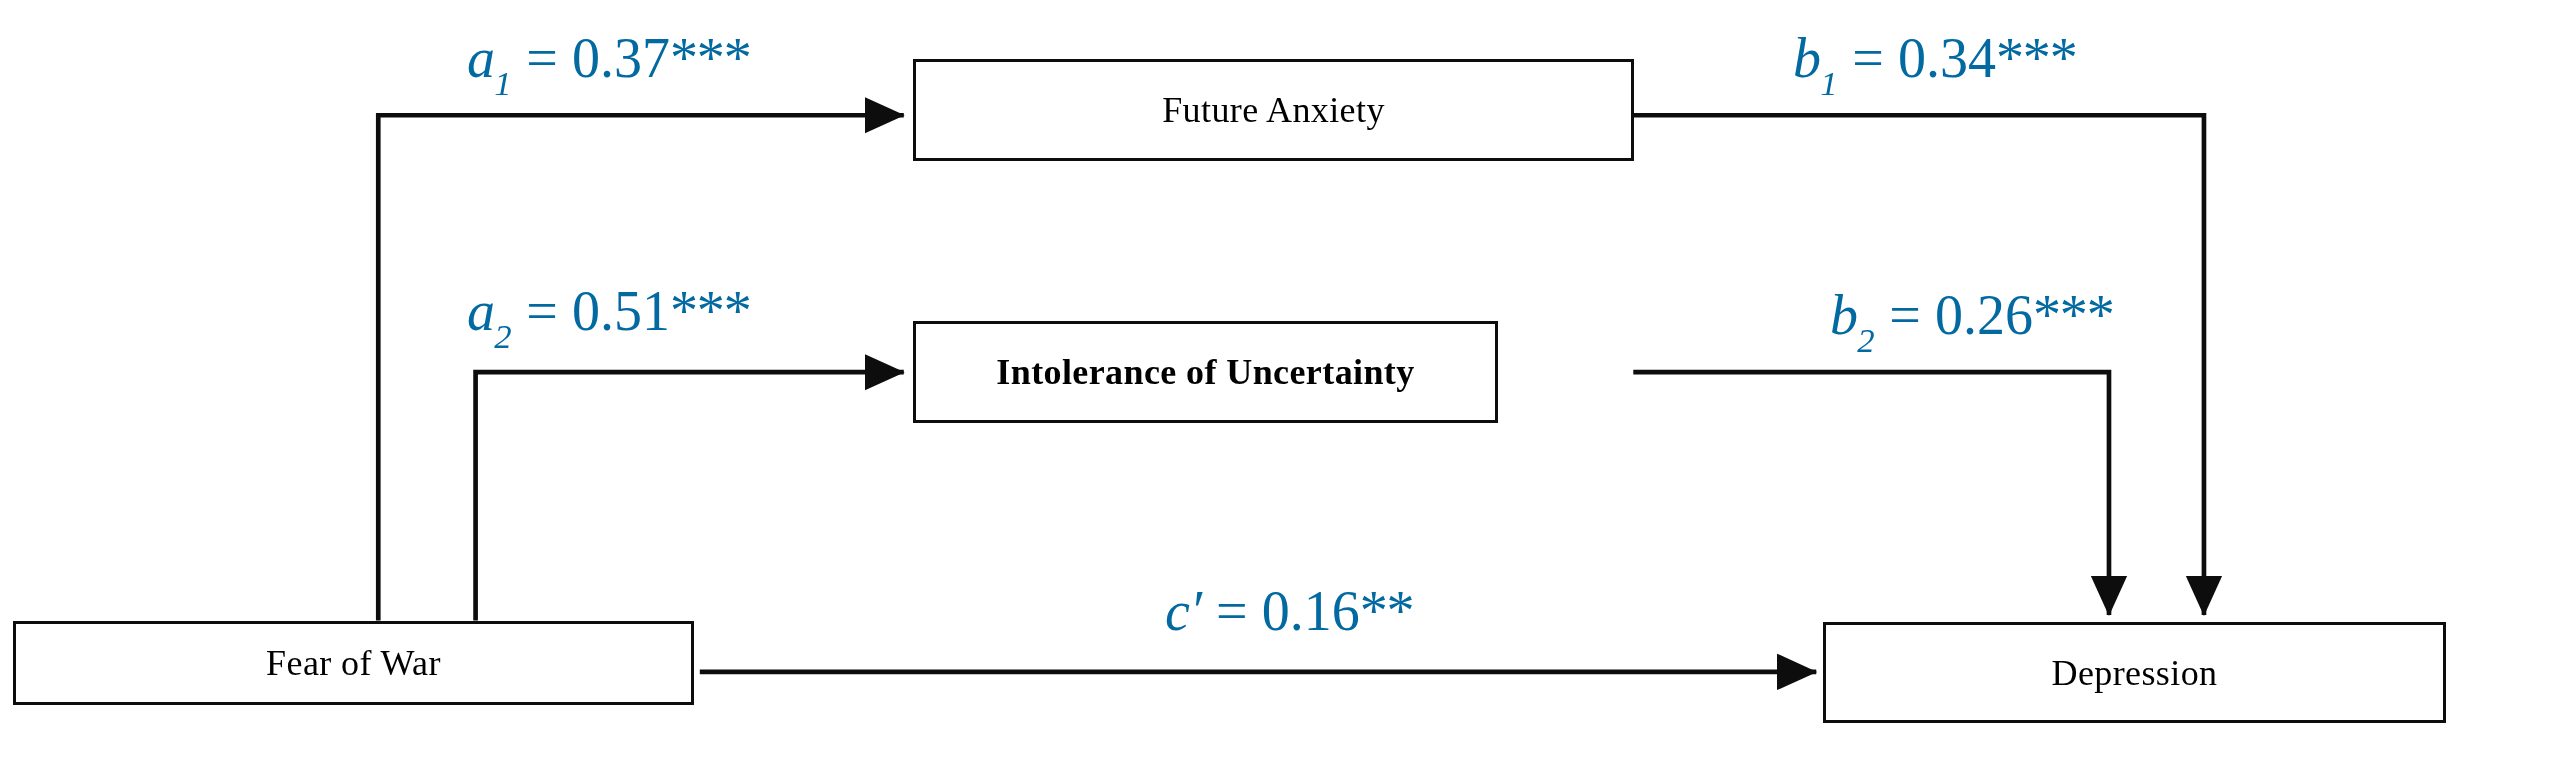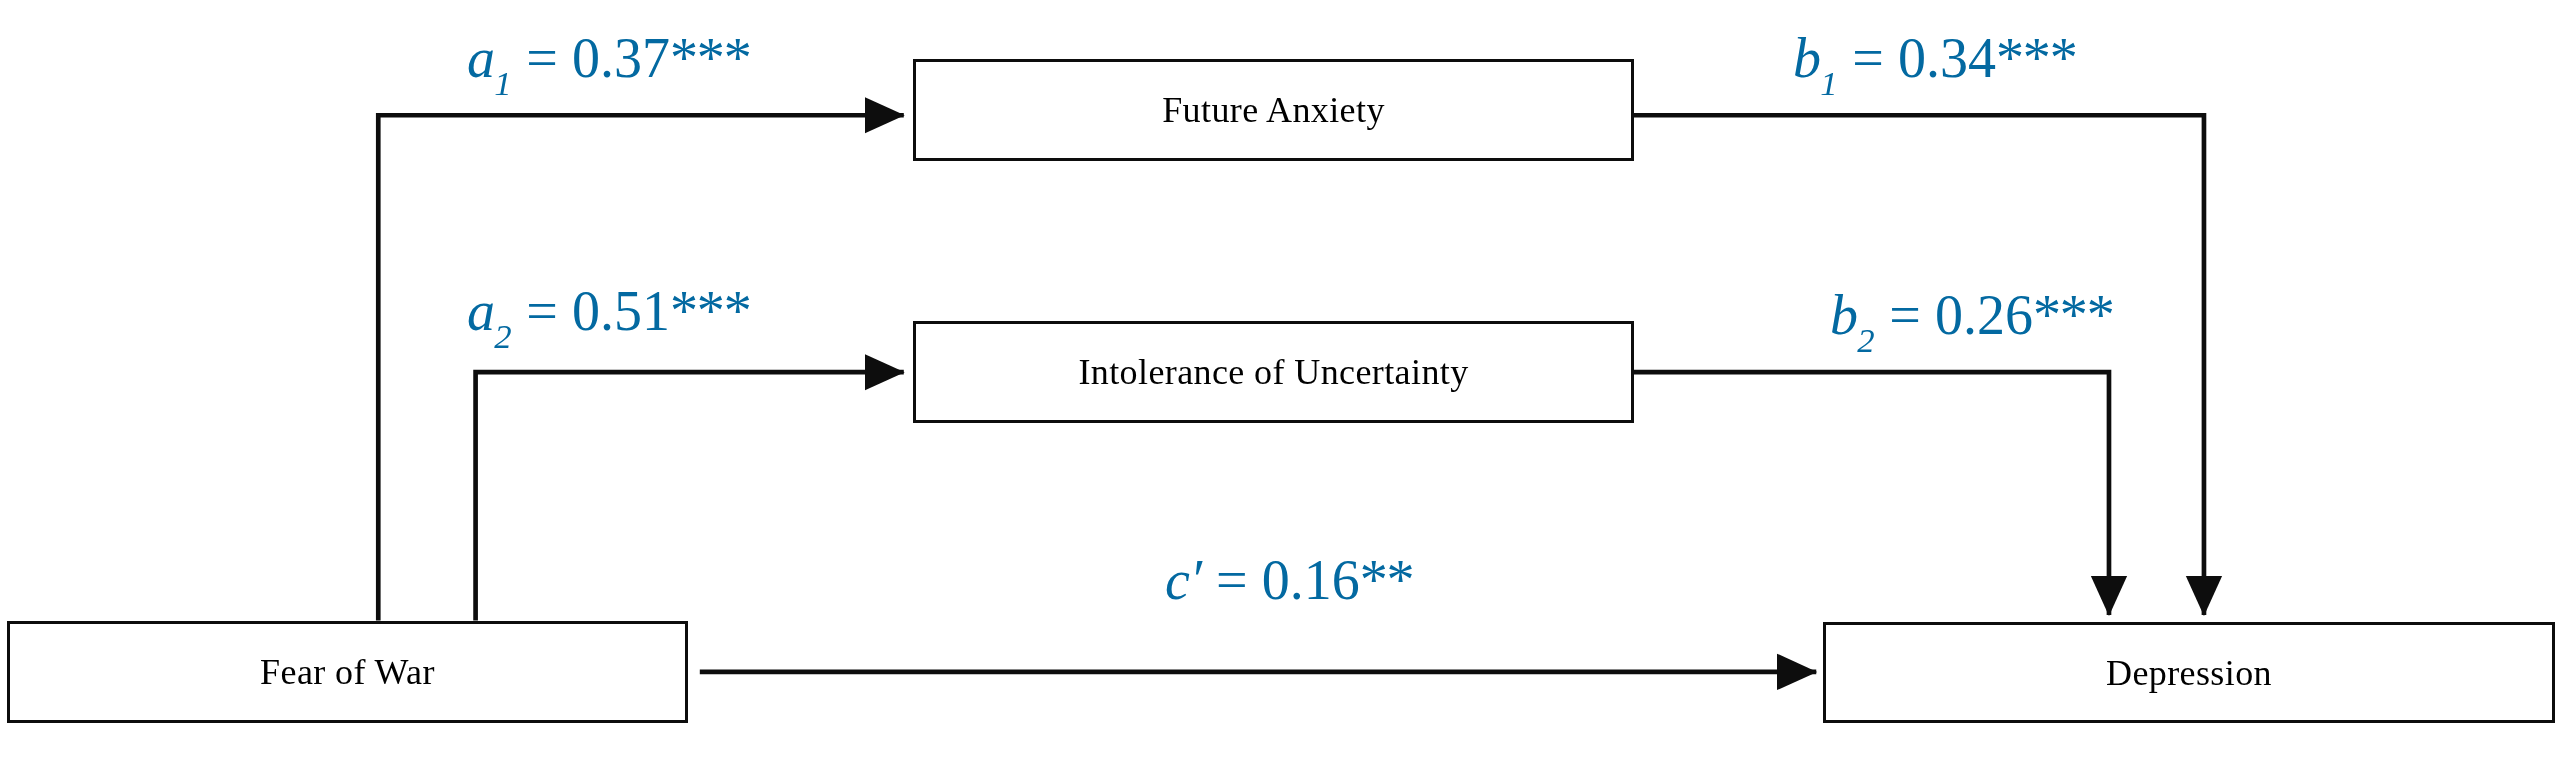--- a/index.html
+++ b/index.html
@@ -89,47 +89,47 @@
 
     <path d="M2097,478 L2708,478 L2708,790" fill="none" stroke="#0d0d0d" stroke-width="6" marker-end="url(#arrow-down)"></path>
 
     <path d="M898,863 L2332,863" fill="none" stroke="#0d0d0d" stroke-width="6" marker-end="url(#arrow-right)"></path>
   </svg>
 
   <div class="node-box" style="left:913px; top:59px; width:721px; height:102px;">
     <span class="node-label">Future Anxiety</span>
   </div>
 
-  <div class="node-box" style="left:913px; top:321px; width:721px; height:102px;">
+  <div class="node-box" style="left:913px; top:321px; width:585px; height:102px;font-weight:bold;">
     <span class="node-label">Intolerance of Uncertainty</span>
   </div>
 
-  <div class="node-box" style="left:7px; top:621px; width:681px; height:102px;">
+  <div class="node-box" style="left:13px; top:621px; width:681px; height:84px;">
     <span class="node-label">Fear of War</span>
   </div>
 
-  <div class="node-box" style="left:1823px; top:622px; width:732px; height:101px;">
+  <div class="node-box" style="left:1823px; top:622px; width:623px; height:101px;">
     <span class="node-label">Depression</span>
   </div>
 
   <div class="path-label" style="left:467px; top:30px;">
     <span class="coef">a</span><span class="sub">1</span><span> = </span><span>0.37</span><span class="stars">***</span>
   </div>
 
   <div class="path-label" style="left:467px; top:283px;">
     <span class="coef">a</span><span class="sub">2</span><span> = </span><span>0.51</span><span class="stars">***</span>
   </div>
 
   <div class="path-label" style="left:1793px; top:30px;">
     <span class="coef">b</span><span class="sub">1</span><span> = </span><span>0.34</span><span class="stars">***</span>
   </div>
 
   <div class="path-label" style="left:1830px; top:287px;">
     <span class="coef">b</span><span class="sub">2</span><span> = </span><span>0.26</span><span class="stars">***</span>
   </div>
 
-  <div class="path-label" style="left:1165px; top:552px;">
+  <div class="path-label" style="left:1165px; top:583px;">
     <span class="coef">c</span><span class="prime">′</span><span> = </span><span>0.16</span><span class="stars">**</span>
   </div>
 
 
 </div>
 
 
 </body></html>

